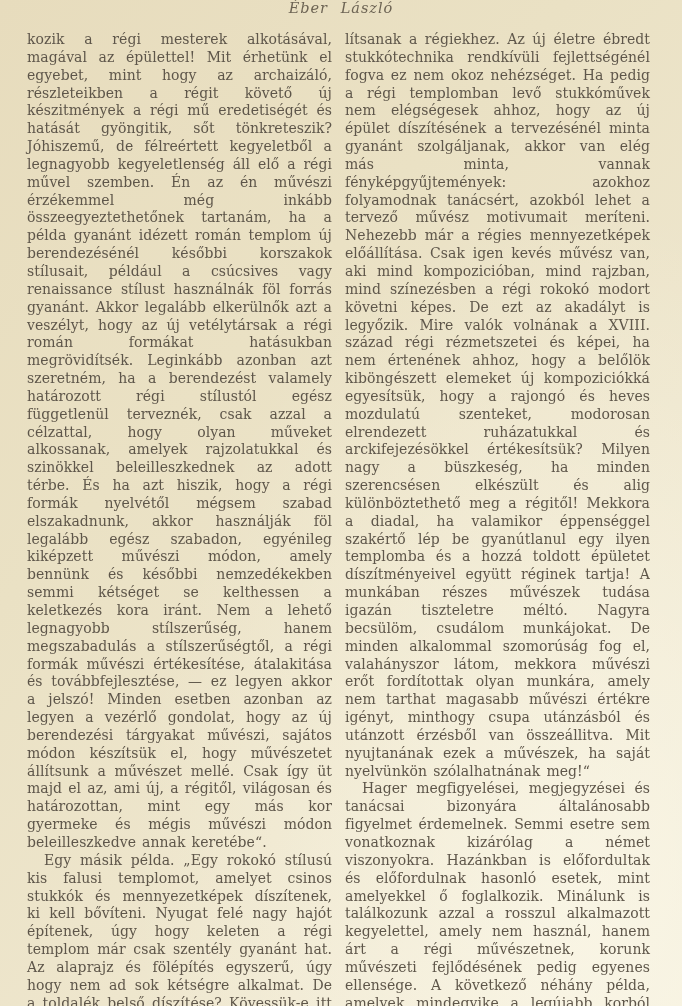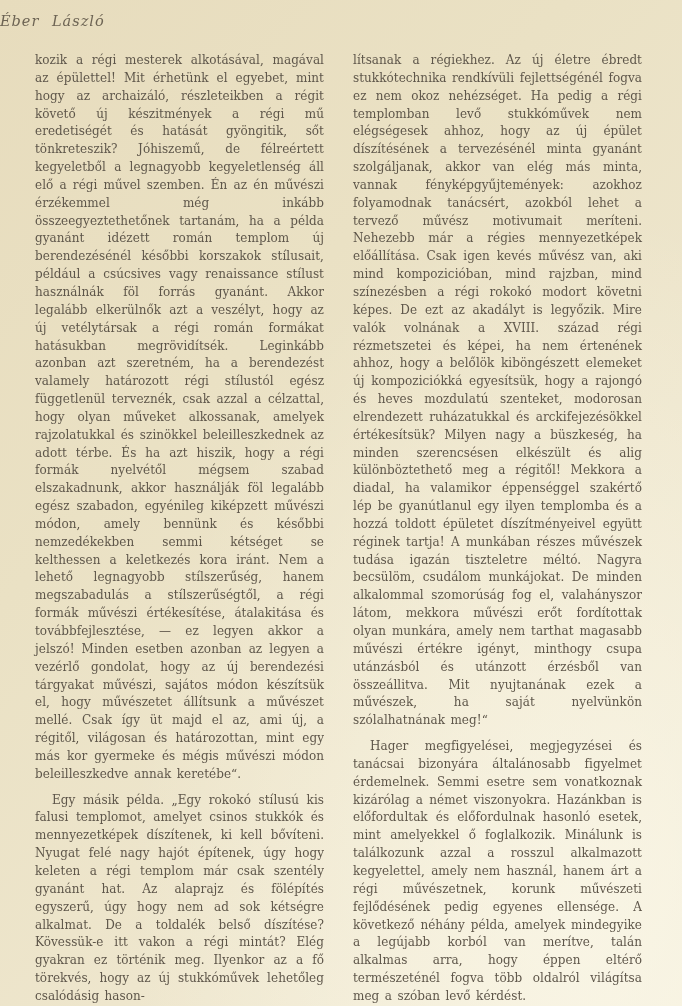--- a/index.html
+++ b/index.html
@@ -14,41 +14,40 @@
     width: 682px;
     height: 1006px;
     box-sizing: border-box;
     background:
       radial-gradient(ellipse at 85% 90%, rgba(255,253,240,0.55) 0%, rgba(255,253,240,0) 55%),
       linear-gradient(133deg, #e7dcbd 0%, #eae1c4 35%, #eee6cd 65%, #f3edda 100%);
     font-family: "DejaVu Serif", "Liberation Serif", serif;
     color: #5e564a;
   }
   .running-head {
-    padding-top: 13px;
-    text-align: left;
+    text-align: center;
     font-style: italic;
     font-size: 14.5px;
     letter-spacing: 1px;
     word-spacing: 7px;
     color: #6d6454;
   }
   .columns {
     display: flex;
     gap: 13px;
     padding: 15px 21px 0 27px;
   }
   .col {
     width: 305px;
     box-sizing: border-box;
   }
   .col p {
-    margin: 8px;
+    margin: 0;
     text-align: justify;
-    font-size: 12px;
+    font-size: 14px;
     line-height: 17.85px;
     word-spacing: 1.6px;
     letter-spacing: 0.05px;
     color: #5e564a;
     text-rendering: optimizeLegibility;
   }
   .col p.indent {
     text-indent: 17px;
   }
 </style>

